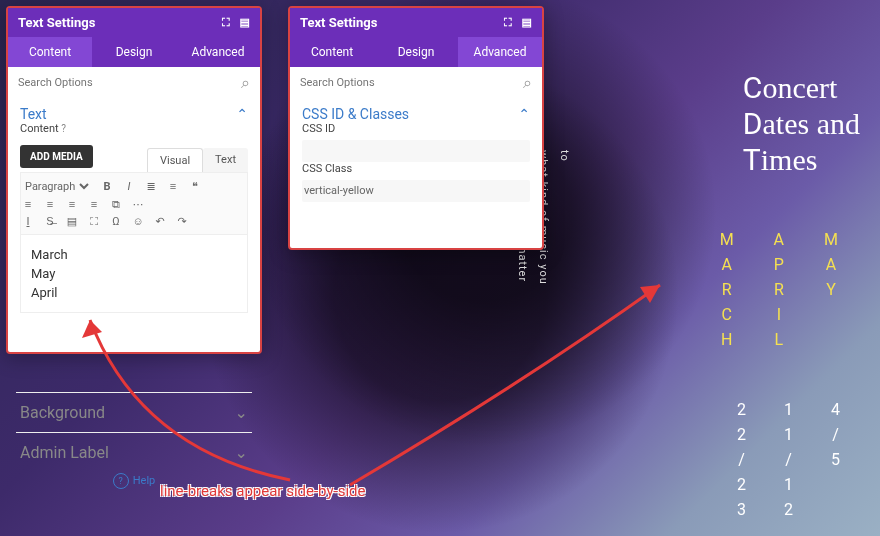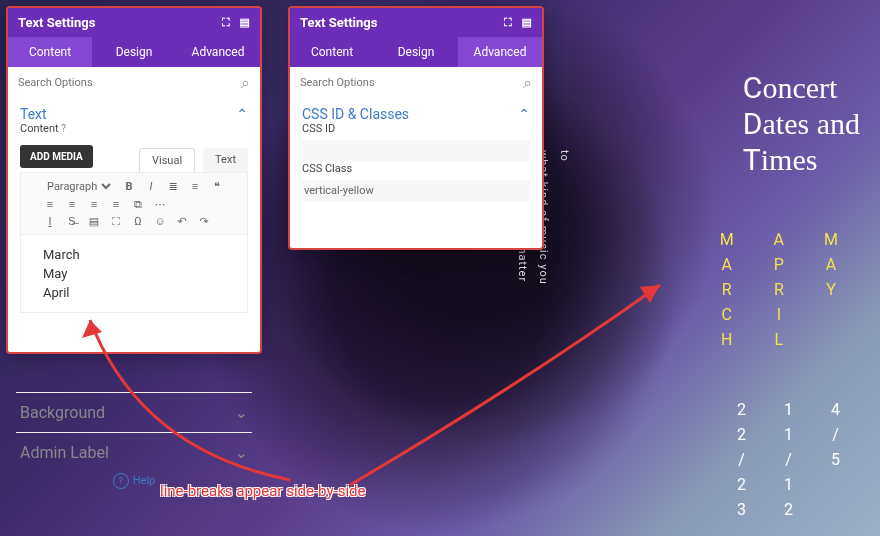--- a/index.html
+++ b/index.html
@@ -23,29 +23,29 @@
 .tab{flex:1;text-align:center;color:#fff;font-size:12px;padding:8px 4px;cursor:pointer}
 .tab.active{background:#8347d4}
 .search{padding:6px 10px;display:flex;align-items:center;justify-content:space-between;color:#999}
 .search input{border:0;font-size:11px;color:#999;width:85%;outline:none}
 .section{padding:8px 12px}
 .slabel{color:#3b7bc9;font-size:14px;display:flex;justify-content:space-between;align-items:center}
 .collapse{color:#3b7bc9;cursor:pointer}
 .fieldlabel{font-size:11px;color:#444;margin:0 0 4px}
 .fieldinput{width:100%;border:0;border-bottom:1px solid transparent;padding:4px 2px;font-size:11px;color:#666;background:#f7f7f7;border-radius:2px}
 .addmedia{background:#333;color:#fff;border:0;padding:6px 10px;font-size:10px;font-weight:700;border-radius:3px;margin:6px 0}
-.edtabs{display:flex;justify-content:flex-end;gap:8px;margin-top:-26px}
+.edtabs{display:flex;justify-content:flex-end;gap:0;margin-top:-26px}
 .edtab{background:#f5f5f5;padding:5px 12px;font-size:11px;color:#555;border-radius:3px 3px 0 0;cursor:pointer}
 .edtab.active{background:#fff;border:1px solid #ddd;border-bottom:0}
-.toolbar{border:1px solid #eee;padding:4px 22px;font-size:11px;color:#555;background:#fafafa}
+.toolbar{border:1px solid #eee;padding:4px 0;font-size:11px;color:#555;background:#fafafa}
 .toolbar-row{display:flex;gap:8px;align-items:center;padding:2px 0}
 .toolbar select{border:0;background:transparent;font-size:11px;color:#666}
 .tool-ic{cursor:pointer;color:#666;width:14px;text-align:center}
 .editor{border:1px solid #eee;border-top:0;padding:8px 10px;font-size:13px;color:#333;min-height:74px}
-.editor div{margin:4px 12px}
+.editor div{margin:4px 0}
 .below{position:absolute;left:16px;top:392px;width:236px}
 .acc{display:flex;justify-content:space-between;padding:10px 4px;color:#888;font-size:16px;border-top:1px solid #eee;cursor:pointer}
 .help{text-align:center;color:#3b7bc9;font-size:11px;margin-top:1px}
 .help::before{content:"?";display:inline-block;width:14px;height:14px;border:1px solid #3b7bc9;border-radius:50%;text-align:center;line-height:14px;margin-right:4px;font-size:9px}
 .anno{position:absolute;left:160px;top:482px;color:#e03838;font-size:15px;text-shadow:1px 1px 0 #fff,-1px 1px 0 #fff,1px -1px 0 #fff,-1px -1px 0 #fff}
 .arrow{position:absolute;pointer-events:none}
 .help-q{color:#888;font-size:10px}
 svg.arrow path{stroke:#e43838;stroke-width:3;fill:none}
 svg.arrow polygon{fill:#e43838}
 </style>

